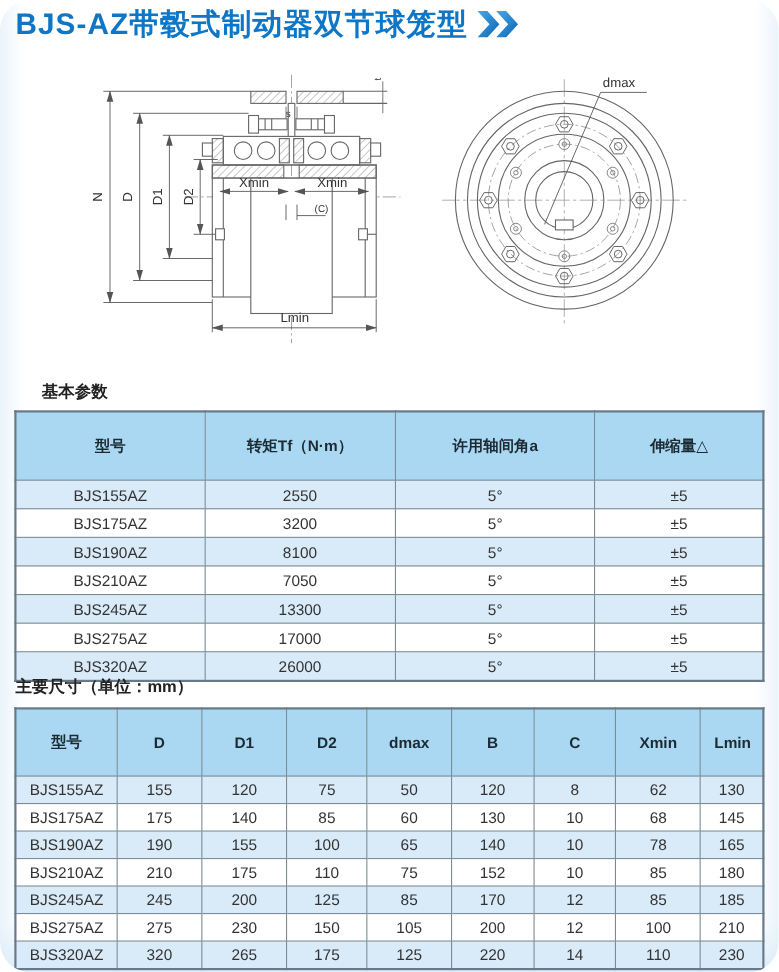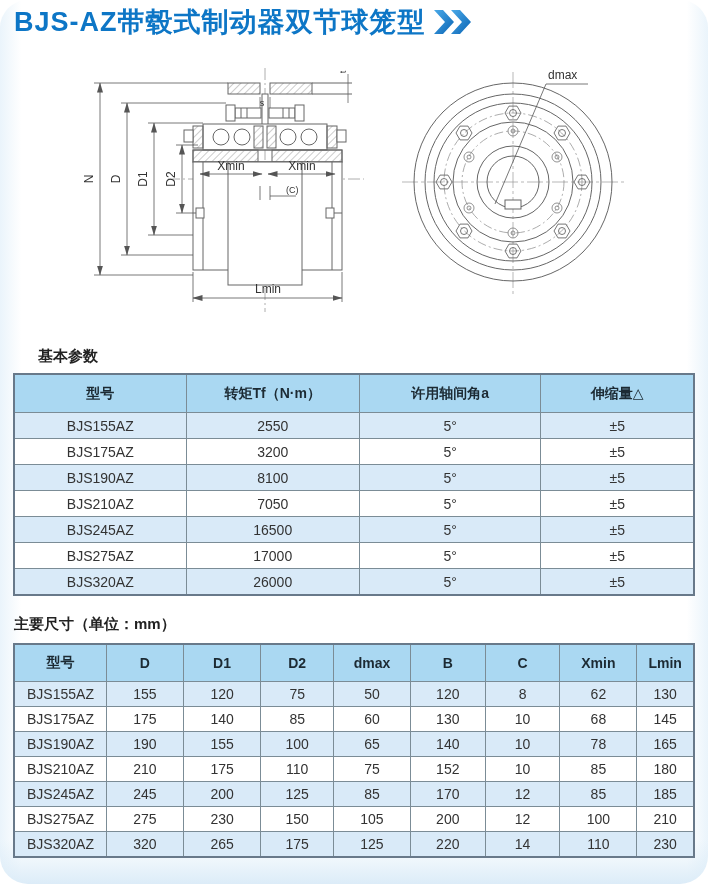--- a/index.html
+++ b/index.html
@@ -25,21 +25,21 @@
   #sec2{left:14px;top:615px;}
   table.tbl{
     position:absolute;left:13px;width:682px;
     border-collapse:collapse;table-layout:fixed;background:#fff;
     border:2px solid #68798a;
   }
   #table1{top:373px;}
   #table2{top:643px;}
   table.tbl th{
     background:#aad8f2;border:1px solid #7b8c96;height:36px;
-    font-size:14px;font-weight:600;color:#1c2a33;text-align:center;padding:0;
+    font-size:14px;font-weight:600;color:#1c2a33;text-align:center;padding:12px;
   }
   #table1 th{height:37px;}
   table.tbl td{
     border:1px solid #7b8c96;height:25px;font-size:14px;color:#333;
     text-align:center;padding:0;background:#fff;
   }
   #table2 td{height:24px;}
   table.tbl tr.alt td{background:#d9eaf8;margin-top:40px;}
   .note{
     position:absolute;right:8px;top:856px;font-size:13px;font-weight:600;color:#1a1a1a;
@@ -295,21 +295,21 @@
           <td>±5</td>
         </tr>
         <tr>
           <td>BJS210AZ</td>
           <td>7050</td>
           <td>5°</td>
           <td>±5</td>
         </tr>
         <tr class="alt">
           <td>BJS245AZ</td>
-          <td>16500</td>
+          <td>13300</td>
           <td>5°</td>
           <td>±5</td>
         </tr>
         <tr>
           <td>BJS275AZ</td>
           <td>17000</td>
           <td>5°</td>
           <td>±5</td>
         </tr>
         <tr class="alt">

